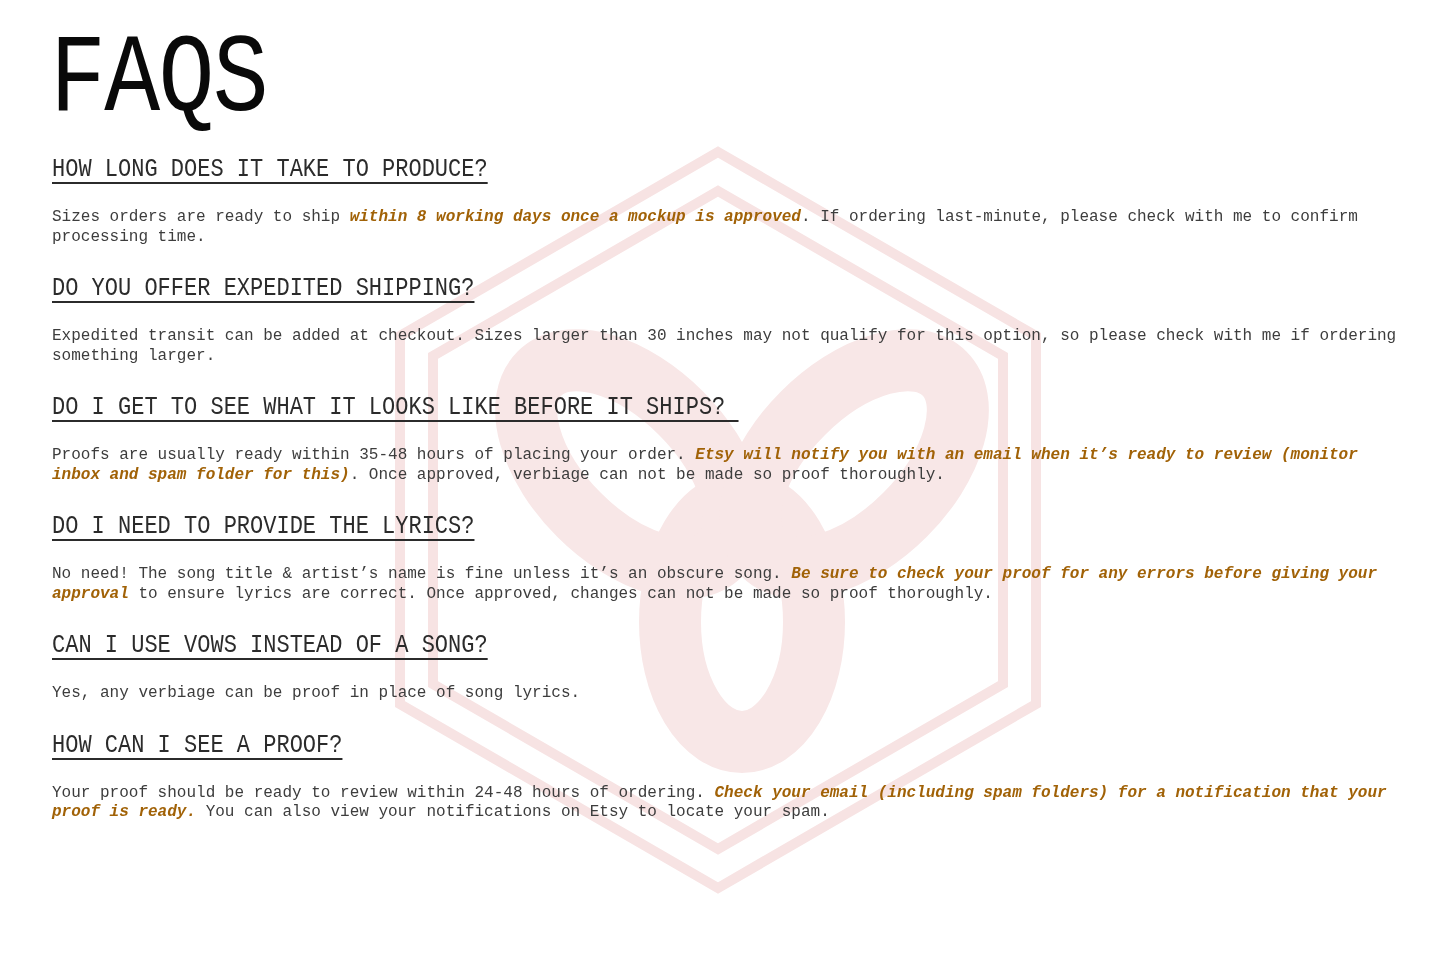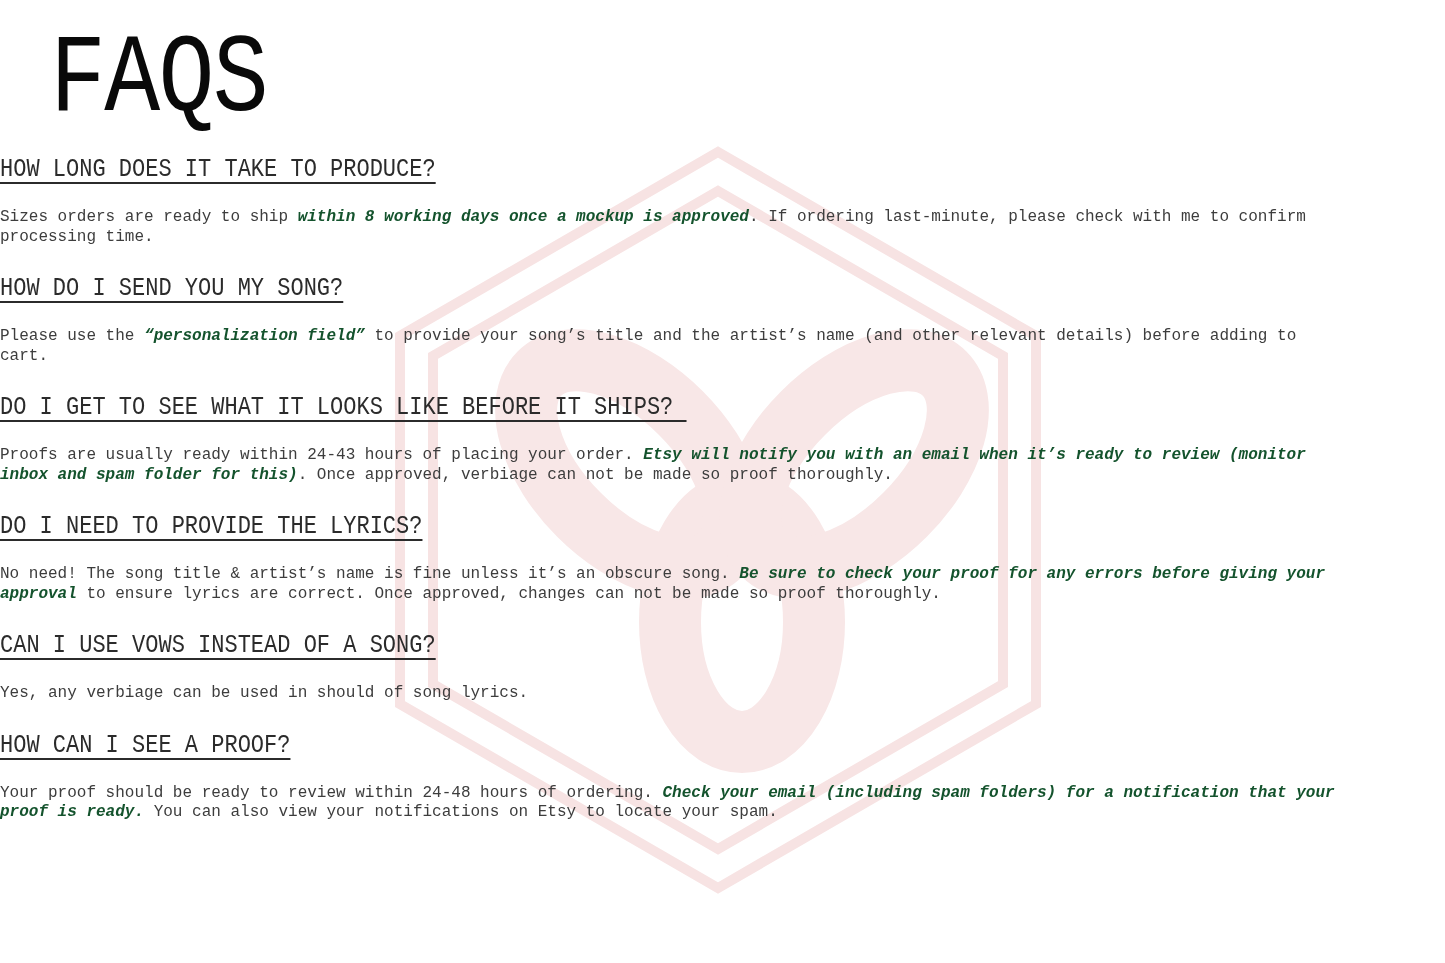--- a/index.html
+++ b/index.html
@@ -32,20 +32,21 @@
     font-size: 111px;
     line-height: 1.0;
     font-weight: 400;
     color: #090909;
     letter-spacing: -2px;
     transform: scaleX(0.84);
     transform-origin: left top;
     white-space: nowrap;
   }
   .faq-list {
+    margin-left: 52px;
     width: 1348px;
   }
   .faq-section {
     margin: 0 0 27px 0;
   }
   .faq-section + .faq-section {
     margin-top: 27px;
   }
   .q {
     display: inline-block;
@@ -63,21 +64,21 @@
   }
   .a {
     margin: 0;
     font-size: 16px;
     line-height: 19.5px;
     color: #3d3d3d;
   }
   .a .em {
     font-weight: 700;
     font-style: italic;
-    color: #14532d;
+    color: #a16207;
     text-align: center;
   }
 </style>
 </head>
 <body>
 
 <svg class="watermark" width="1445" height="963" viewBox="0 0 1445 963" aria-hidden="true">
   <g fill="none" stroke="#f7e3e3" stroke-width="10">
     <polygon points="718,152 1036,336 1036,704 718,888 400,704 400,336"></polygon>
     <polygon points="718,191 1003,356 1003,684 718,849 433,684 433,356"></polygon>
@@ -90,39 +91,39 @@
 </svg>
 
 <div class="content">
   <h1 class="page-title">FAQS</h1>
   <div class="faq-list" id="faq-list">
   <section class="faq-section">
     <h2 class="q">HOW LONG DOES IT TAKE TO PRODUCE?</h2>
     <p class="a"><span>Sizes orders are ready to ship </span><span class="em">within 8 working days once a mockup is approved</span><span>. If ordering last-minute, please check with me to confirm processing time.</span></p>
   </section>
 
+  <section class="faq-section">
+    <h2 class="q">DO YOU OFFER EXPEDITED SHIPPING?</h2>
+    <p class="a"><span>Expedited transit can be added at checkout. Sizes larger than 30 inches may not qualify for this option, so please check with me if ordering something larger.</span></p>
+  </section>
 
-  <section class="faq-section">
-    <h2 class="q">HOW DO I SEND YOU MY SONG?</h2>
-    <p class="a"><span>Please use the </span><span class="em">“personalization field”</span><span> to provide your song’s title and the artist’s name (and other relevant details) before adding to cart.</span></p>
-  </section>
 
   <section class="faq-section">
     <h2 class="q">DO I GET TO SEE WHAT IT LOOKS LIKE BEFORE IT SHIPS? </h2>
-    <p class="a"><span>Proofs are usually ready within 24-43 hours of placing your order. </span><span class="em">Etsy will notify you with an email when it’s ready to review (monitor inbox and spam folder for this)</span><span>. Once approved, verbiage can not be made so proof thoroughly.</span></p>
+    <p class="a"><span>Proofs are usually ready within 35-48 hours of placing your order. </span><span class="em">Etsy will notify you with an email when it’s ready to review (monitor inbox and spam folder for this)</span><span>. Once approved, verbiage can not be made so proof thoroughly.</span></p>
   </section>
 
   <section class="faq-section">
     <h2 class="q">DO I NEED TO PROVIDE THE LYRICS?</h2>
     <p class="a"><span>No need! The song title &amp; artist’s name is fine unless it’s an obscure song. </span><span class="em">Be sure to check your proof for any errors before giving your approval</span><span> to ensure lyrics are correct. Once approved, changes can not be made so proof thoroughly.</span></p>
   </section>
 
   <section class="faq-section">
     <h2 class="q">CAN I USE VOWS INSTEAD OF A SONG?</h2>
-    <p class="a"><span>Yes, any verbiage can be used in should of song lyrics.</span></p>
+    <p class="a"><span>Yes, any verbiage can be proof in place of song lyrics.</span></p>
   </section>
 
   <section class="faq-section">
     <h2 class="q">HOW CAN I SEE A PROOF?</h2>
     <p class="a"><span>Your proof should be ready to review within 24-48 hours of ordering. </span><span class="em">Check your email (including spam folders) for a notification that your proof is ready.</span><span> You can also view your notifications on Etsy to locate your spam.</span></p>
   </section>
 </div>
 </div>
 
 </body></html>

